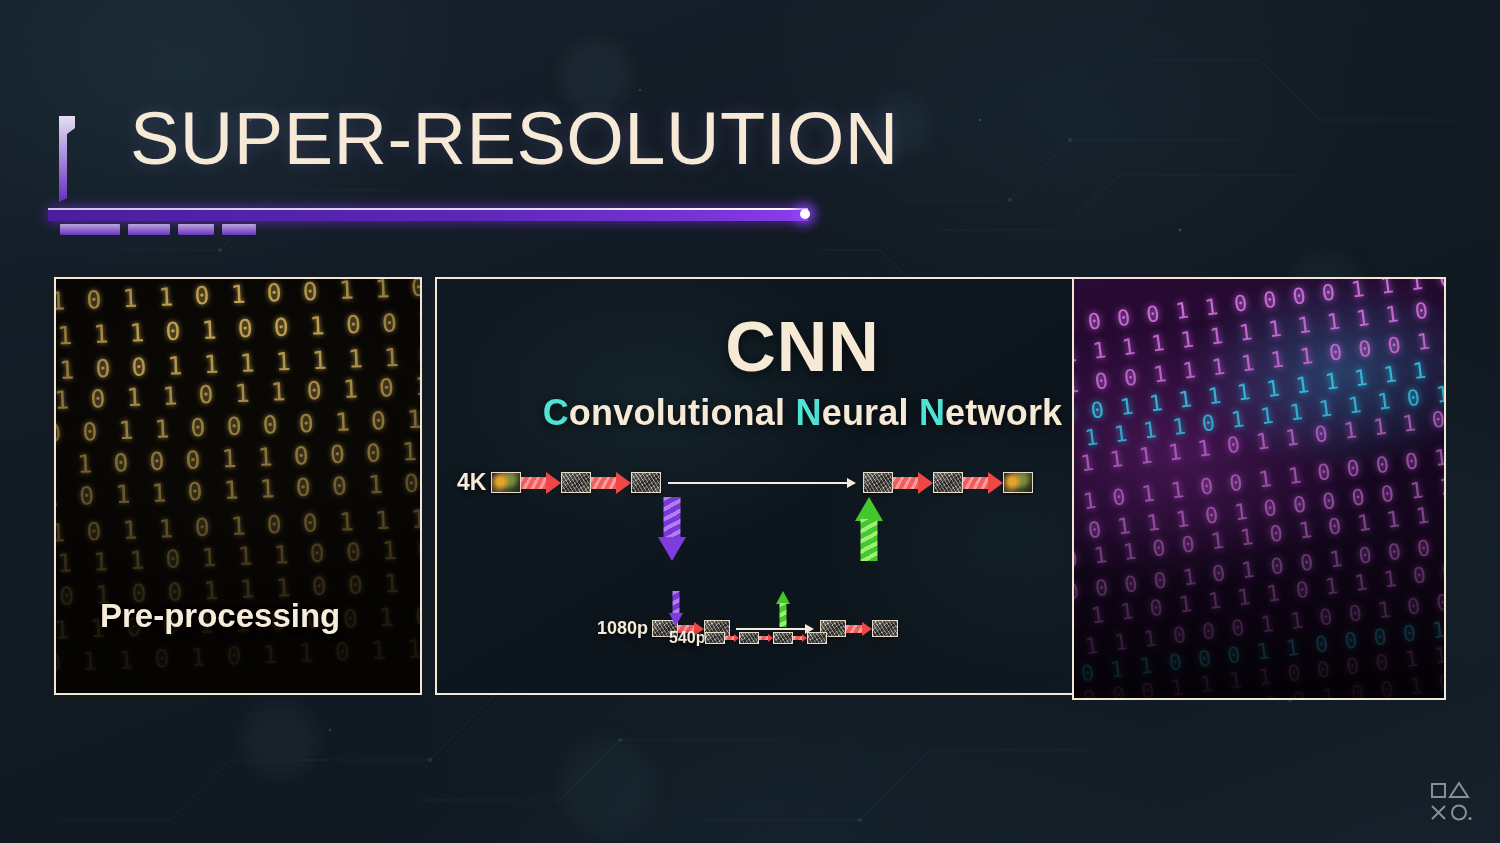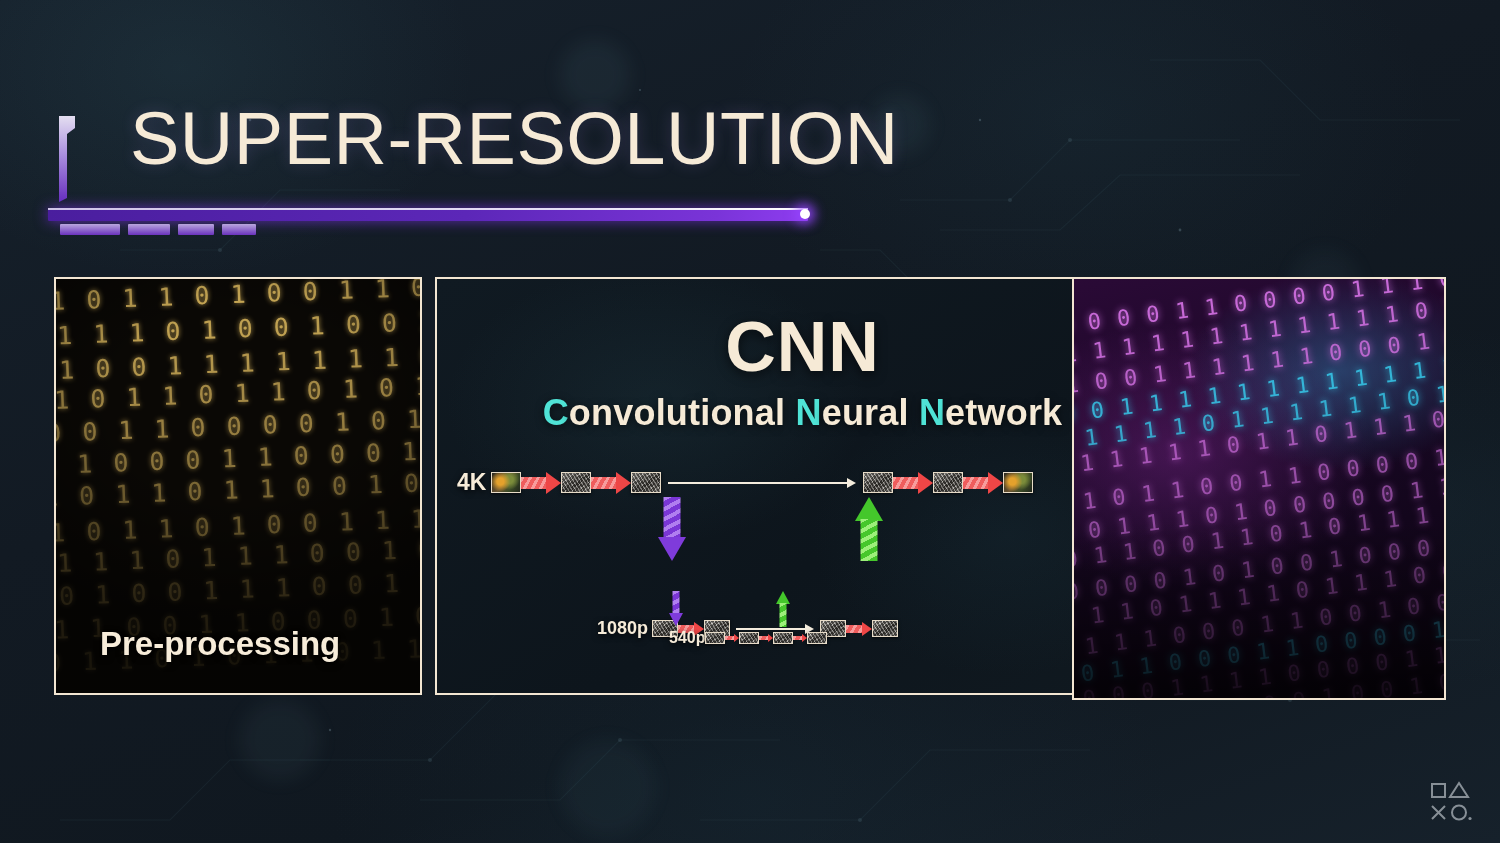--- a/index.html
+++ b/index.html
@@ -54,21 +54,21 @@
   .panel-right{left:1072px;top:277px;width:374px;height:423px;background:#09060d;}
 
   .bits{position:absolute;inset:0;pointer-events:none;}
   .bitrow{position:absolute;white-space:nowrap;font-family:"DejaVu Sans Mono", monospace;}
 
   .panel-label{
     position:absolute;font-weight:700;color:#f7ecd9;
     text-shadow:0 2px 7px rgba(0,0,0,.85), 0 0 3px rgba(0,0,0,.7);
     white-space:nowrap;
   }
-  .label-left{left:100px;top:625px;font-size:33px;}
+  .label-left{left:100px;top:597px;font-size:33px;}
   .label-right{left:1110px;top:632px;font-size:33px;}
 
   
   .cnn-title{
     position:absolute;left:0;right:0;top:28px;text-align:center;
     font-size:70px;font-weight:700;color:#f6ead6;letter-spacing:1px;
     text-shadow:0 3px 12px rgba(0,0,0,.6);
   }
   .cnn-sub{
     position:absolute;left:0;right:0;top:113px;text-align:center;

